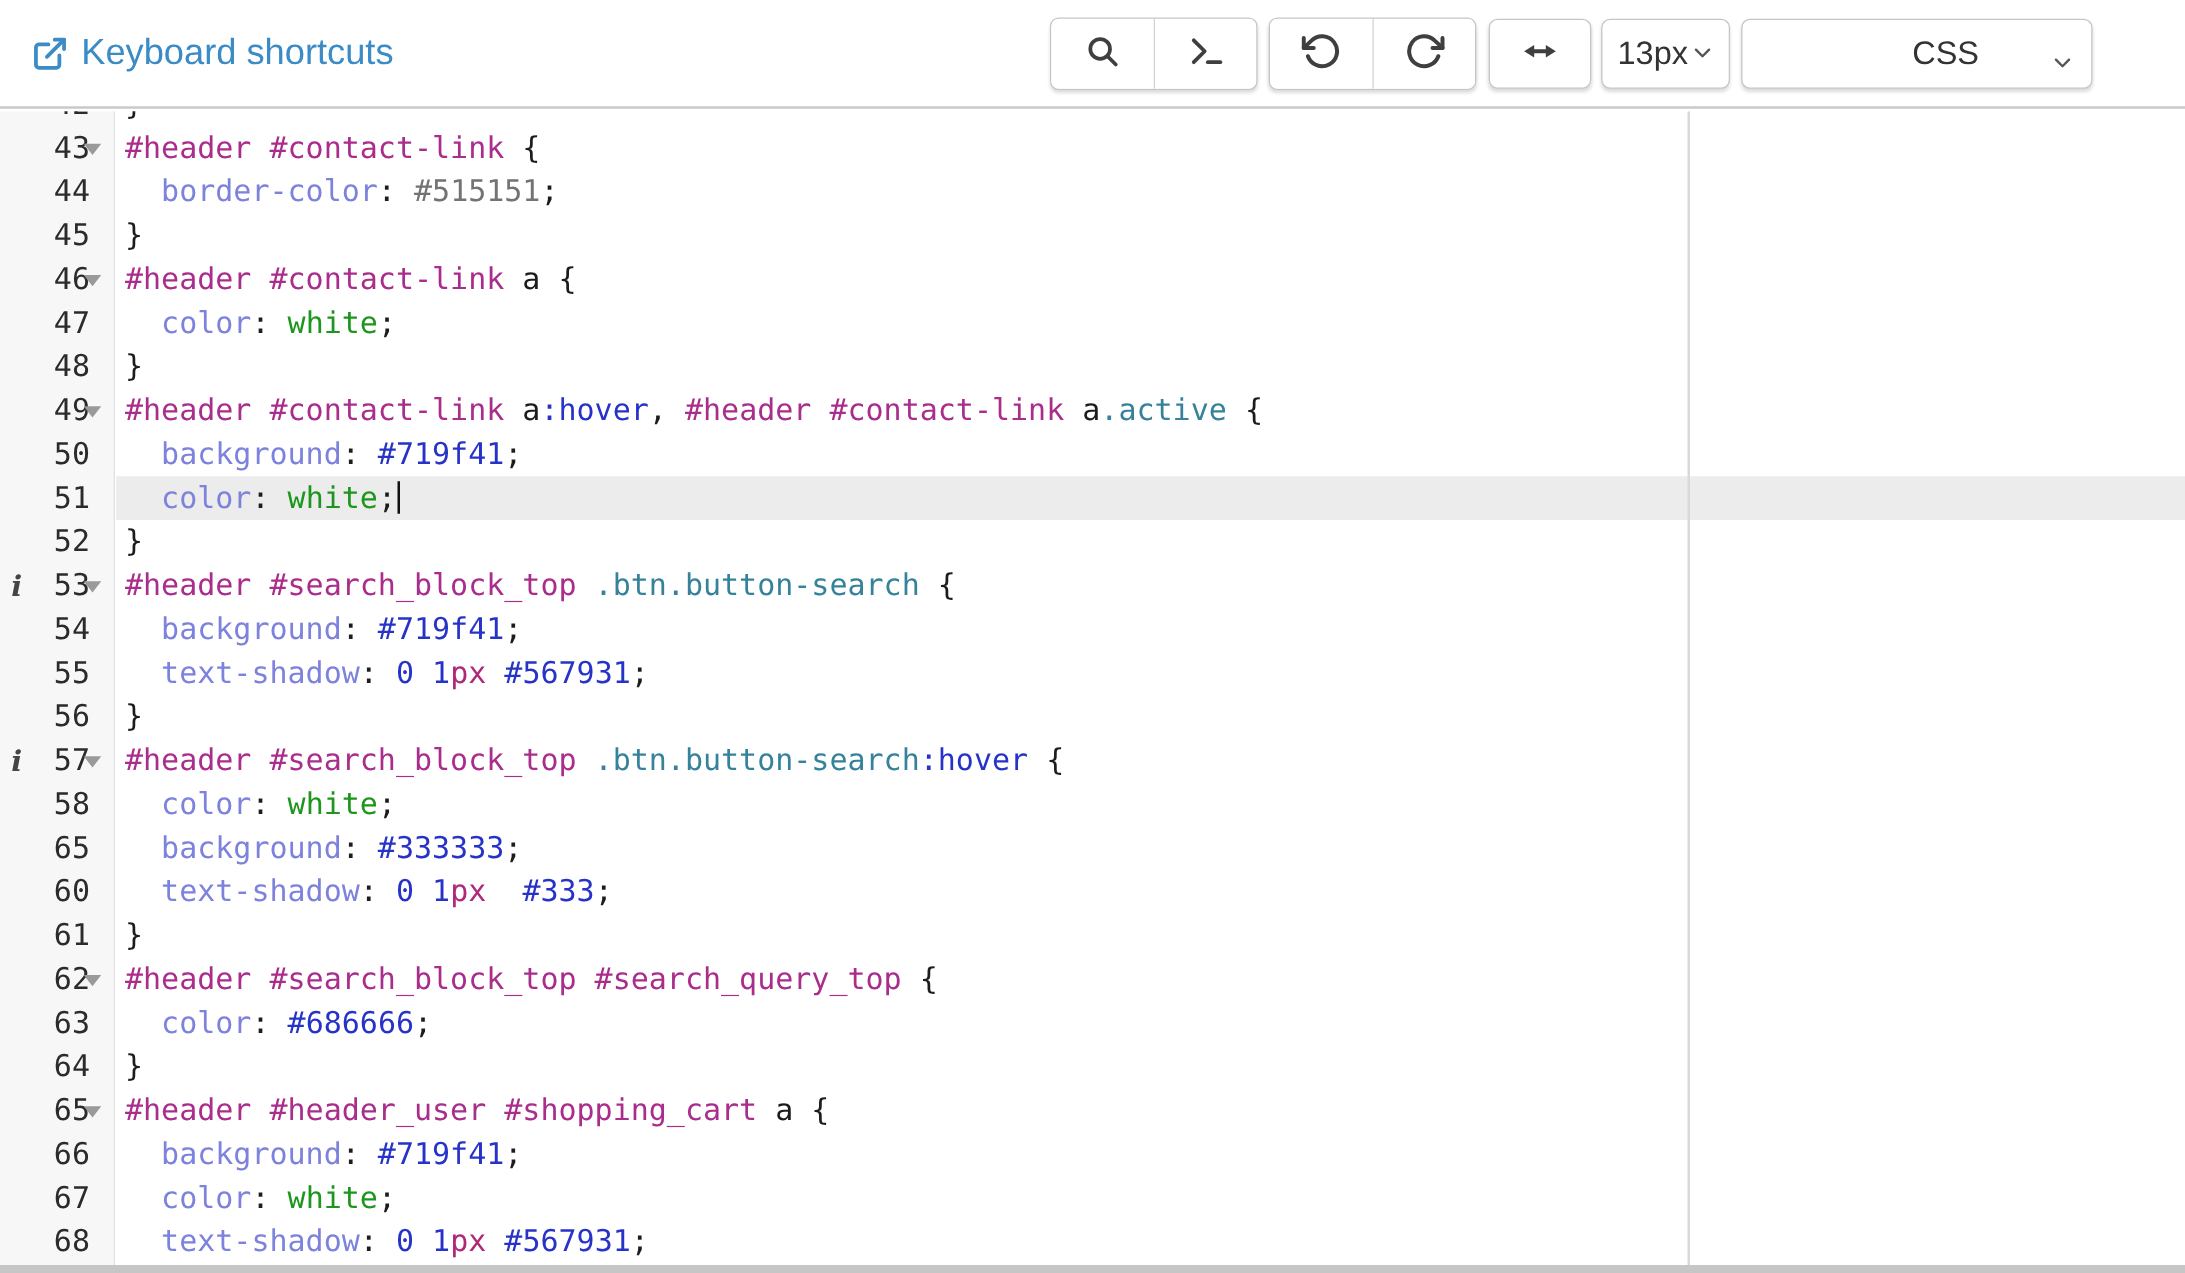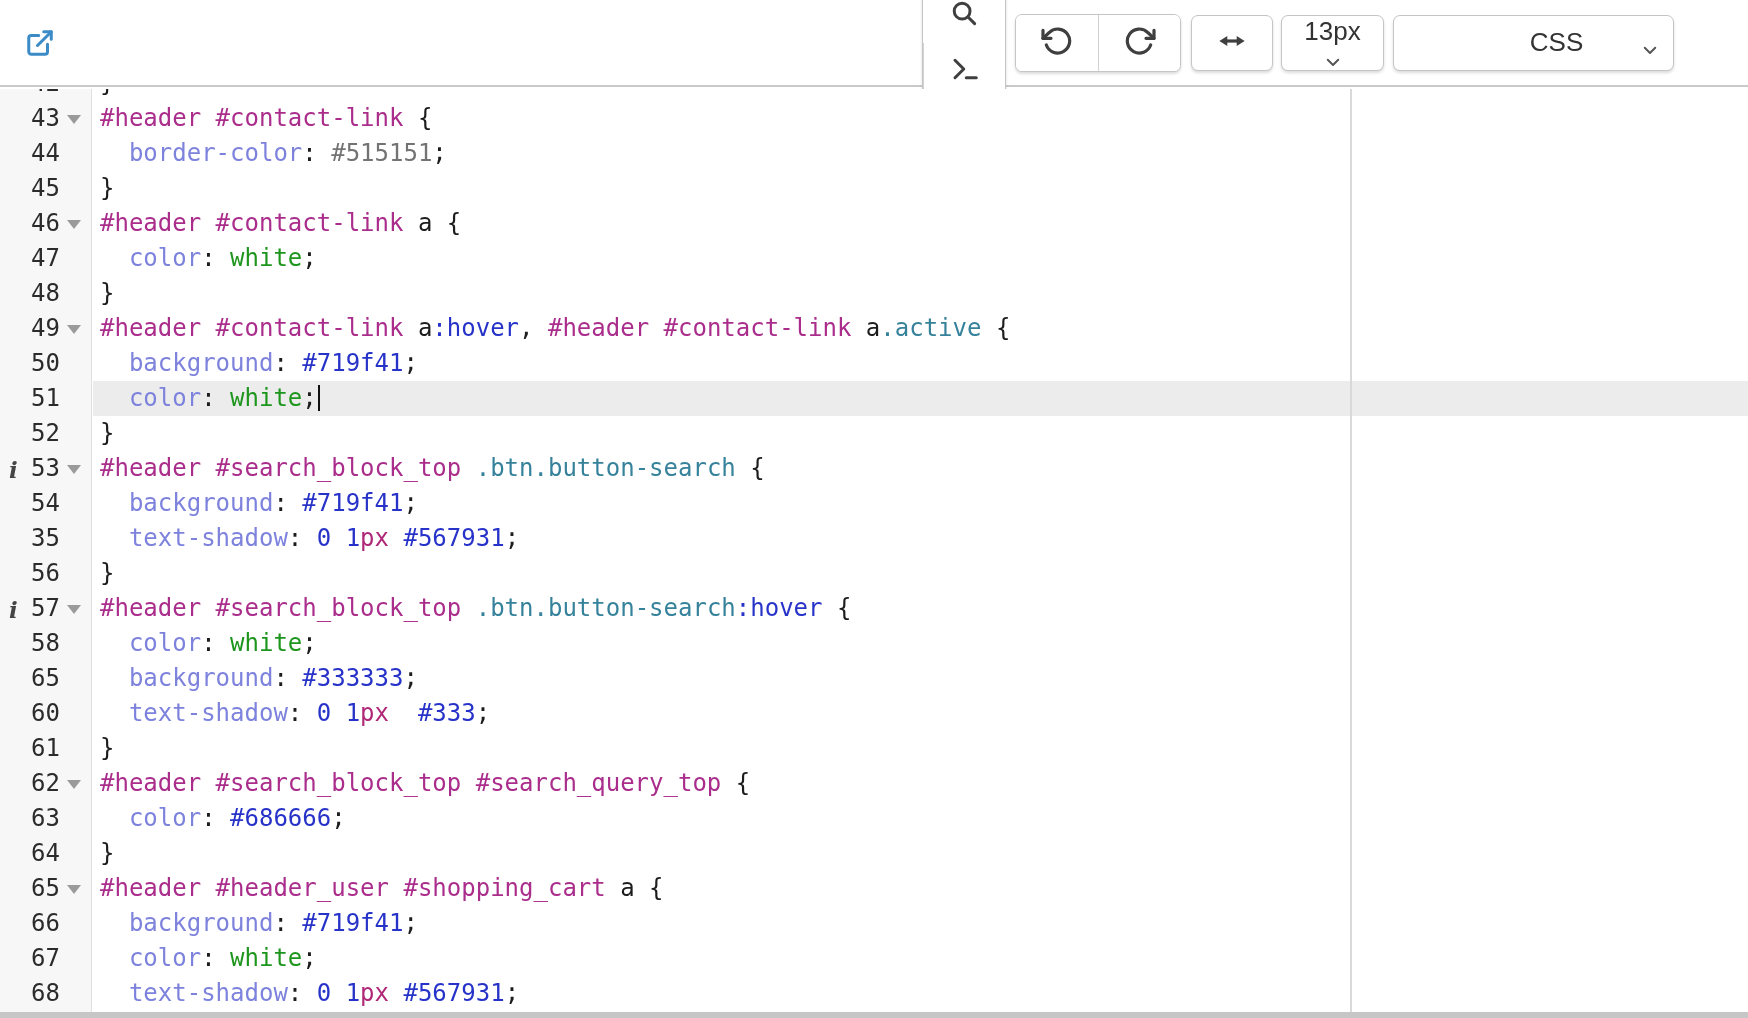--- a/index.html
+++ b/index.html
@@ -22,21 +22,21 @@
   .btn-group{
     display:flex;border:1px solid #c5c5c5;border-radius:7px;background:#fff;
     box-shadow:0 2px 3px rgba(0,0,0,0.14);overflow:hidden;
   }
   .tb-btn{
     width:82px;height:56px;display:flex;align-items:center;justify-content:center;
     background:#fff;border:none;cursor:pointer;padding:0;
   }
   .btn-group .tb-btn + .tb-btn{border-left:1px solid #d2d2d2;}
   .solo{border:1px solid #c5c5c5;border-radius:7px;box-shadow:0 2px 3px rgba(0,0,0,0.14);}
-  .gap9{margin-right:9px;flex-direction:column;} .gap10{margin-right:10px;} .gap8{margin-right:8px;}
+  .gap9{margin-right:9px;} .gap10{margin-right:10px;} .gap8{margin-right:8px;}
   .select-box{
     height:56px;border:1px solid #c5c5c5;border-radius:7px;background:#fff;
     box-shadow:0 2px 3px rgba(0,0,0,0.14);display:flex;align-items:center;
     color:#333;font-size:26px;cursor:pointer;box-sizing:border-box;padding-left:46px;
   }
   .size-select{width:103px;padding:0 12px;justify-content:space-between;}
   .mode-select{width:281px;position:relative;justify-content:center;}
   .mode-select .chev{position:absolute;right:14px;top:19px;}
   
   .editor{
@@ -44,21 +44,21 @@
     overflow:hidden;
   }
   .gutter{
     position:absolute;left:0;top:0;bottom:0;width:92px;background:#f7f7f7;
     border-right:1px solid #e0e0e0;box-sizing:border-box;
   }
   .ruler{position:absolute;left:1350px;top:0;bottom:0;width:2px;background:#d9d9d9;}
   .rows{position:absolute;left:0;top:-23px;width:92px;}
   .g-row{position:relative;height:35px;}
   .g-num{
-    position:absolute;right:32px;top:0;height:35px;line-height:35px;
+    position:absolute;right:20px;top:0;height:35px;line-height:35px;
     font-family:"DejaVu Sans Mono", monospace;font-size:24px;color:#2b2b2b;
   }
   .fold{
     position:absolute;left:67px;top:14px;width:0;height:0;
     border-left:7px solid transparent;border-right:7px solid transparent;
     border-top:9px solid #9a9a9a;cursor:pointer;
   }
   .lint{
     position:absolute;left:9px;top:3px;height:35px;line-height:31px;
     font-family:"DejaVu Serif", serif;font-style:italic;font-weight:bold;
@@ -85,20 +85,21 @@
 
 <div class="toolbar">
   <a class="kbd-link">
     <span>
       <svg width="30" height="30" viewBox="0 0 24 24" fill="none" stroke="#3a8bc6" stroke-width="2.4" stroke-linecap="round" stroke-linejoin="round">
         <path d="M18 13v6a2 2 0 0 1-2 2H5a2 2 0 0 1-2-2V8a2 2 0 0 1 2-2h6"></path>
         <polyline points="15 3 21 3 21 9"></polyline>
         <line x1="10" y1="14" x2="21" y2="3"></line>
       </svg>
     </span>
+    <span>Keyboard shortcuts</span>
   </a>
 
   <div class="tb-right">
     <div class="btn-group gap9">
       <button class="tb-btn">
         <span>
           <svg width="30" height="30" viewBox="0 0 24 24" fill="none" stroke="#3f3f3f" stroke-width="2.4" stroke-linecap="round">
             <circle cx="10.5" cy="10.5" r="6.3"></circle>
             <line x1="15.2" y1="15.2" x2="20.5" y2="20.5"></line>
           </svg>
@@ -204,21 +205,21 @@
         </div>
         <div class="g-row">
           <span class="lint">i</span>
           <span class="g-num">53</span>
           <span class="fold"></span>
         </div>
         <div class="g-row">
           <span class="g-num">54</span>
         </div>
         <div class="g-row">
-          <span class="g-num">35</span>
+          <span class="g-num">55</span>
         </div>
         <div class="g-row">
           <span class="g-num">56</span>
         </div>
         <div class="g-row">
           <span class="lint">i</span>
           <span class="g-num">57</span>
           <span class="fold"></span>
         </div>
         <div class="g-row">

